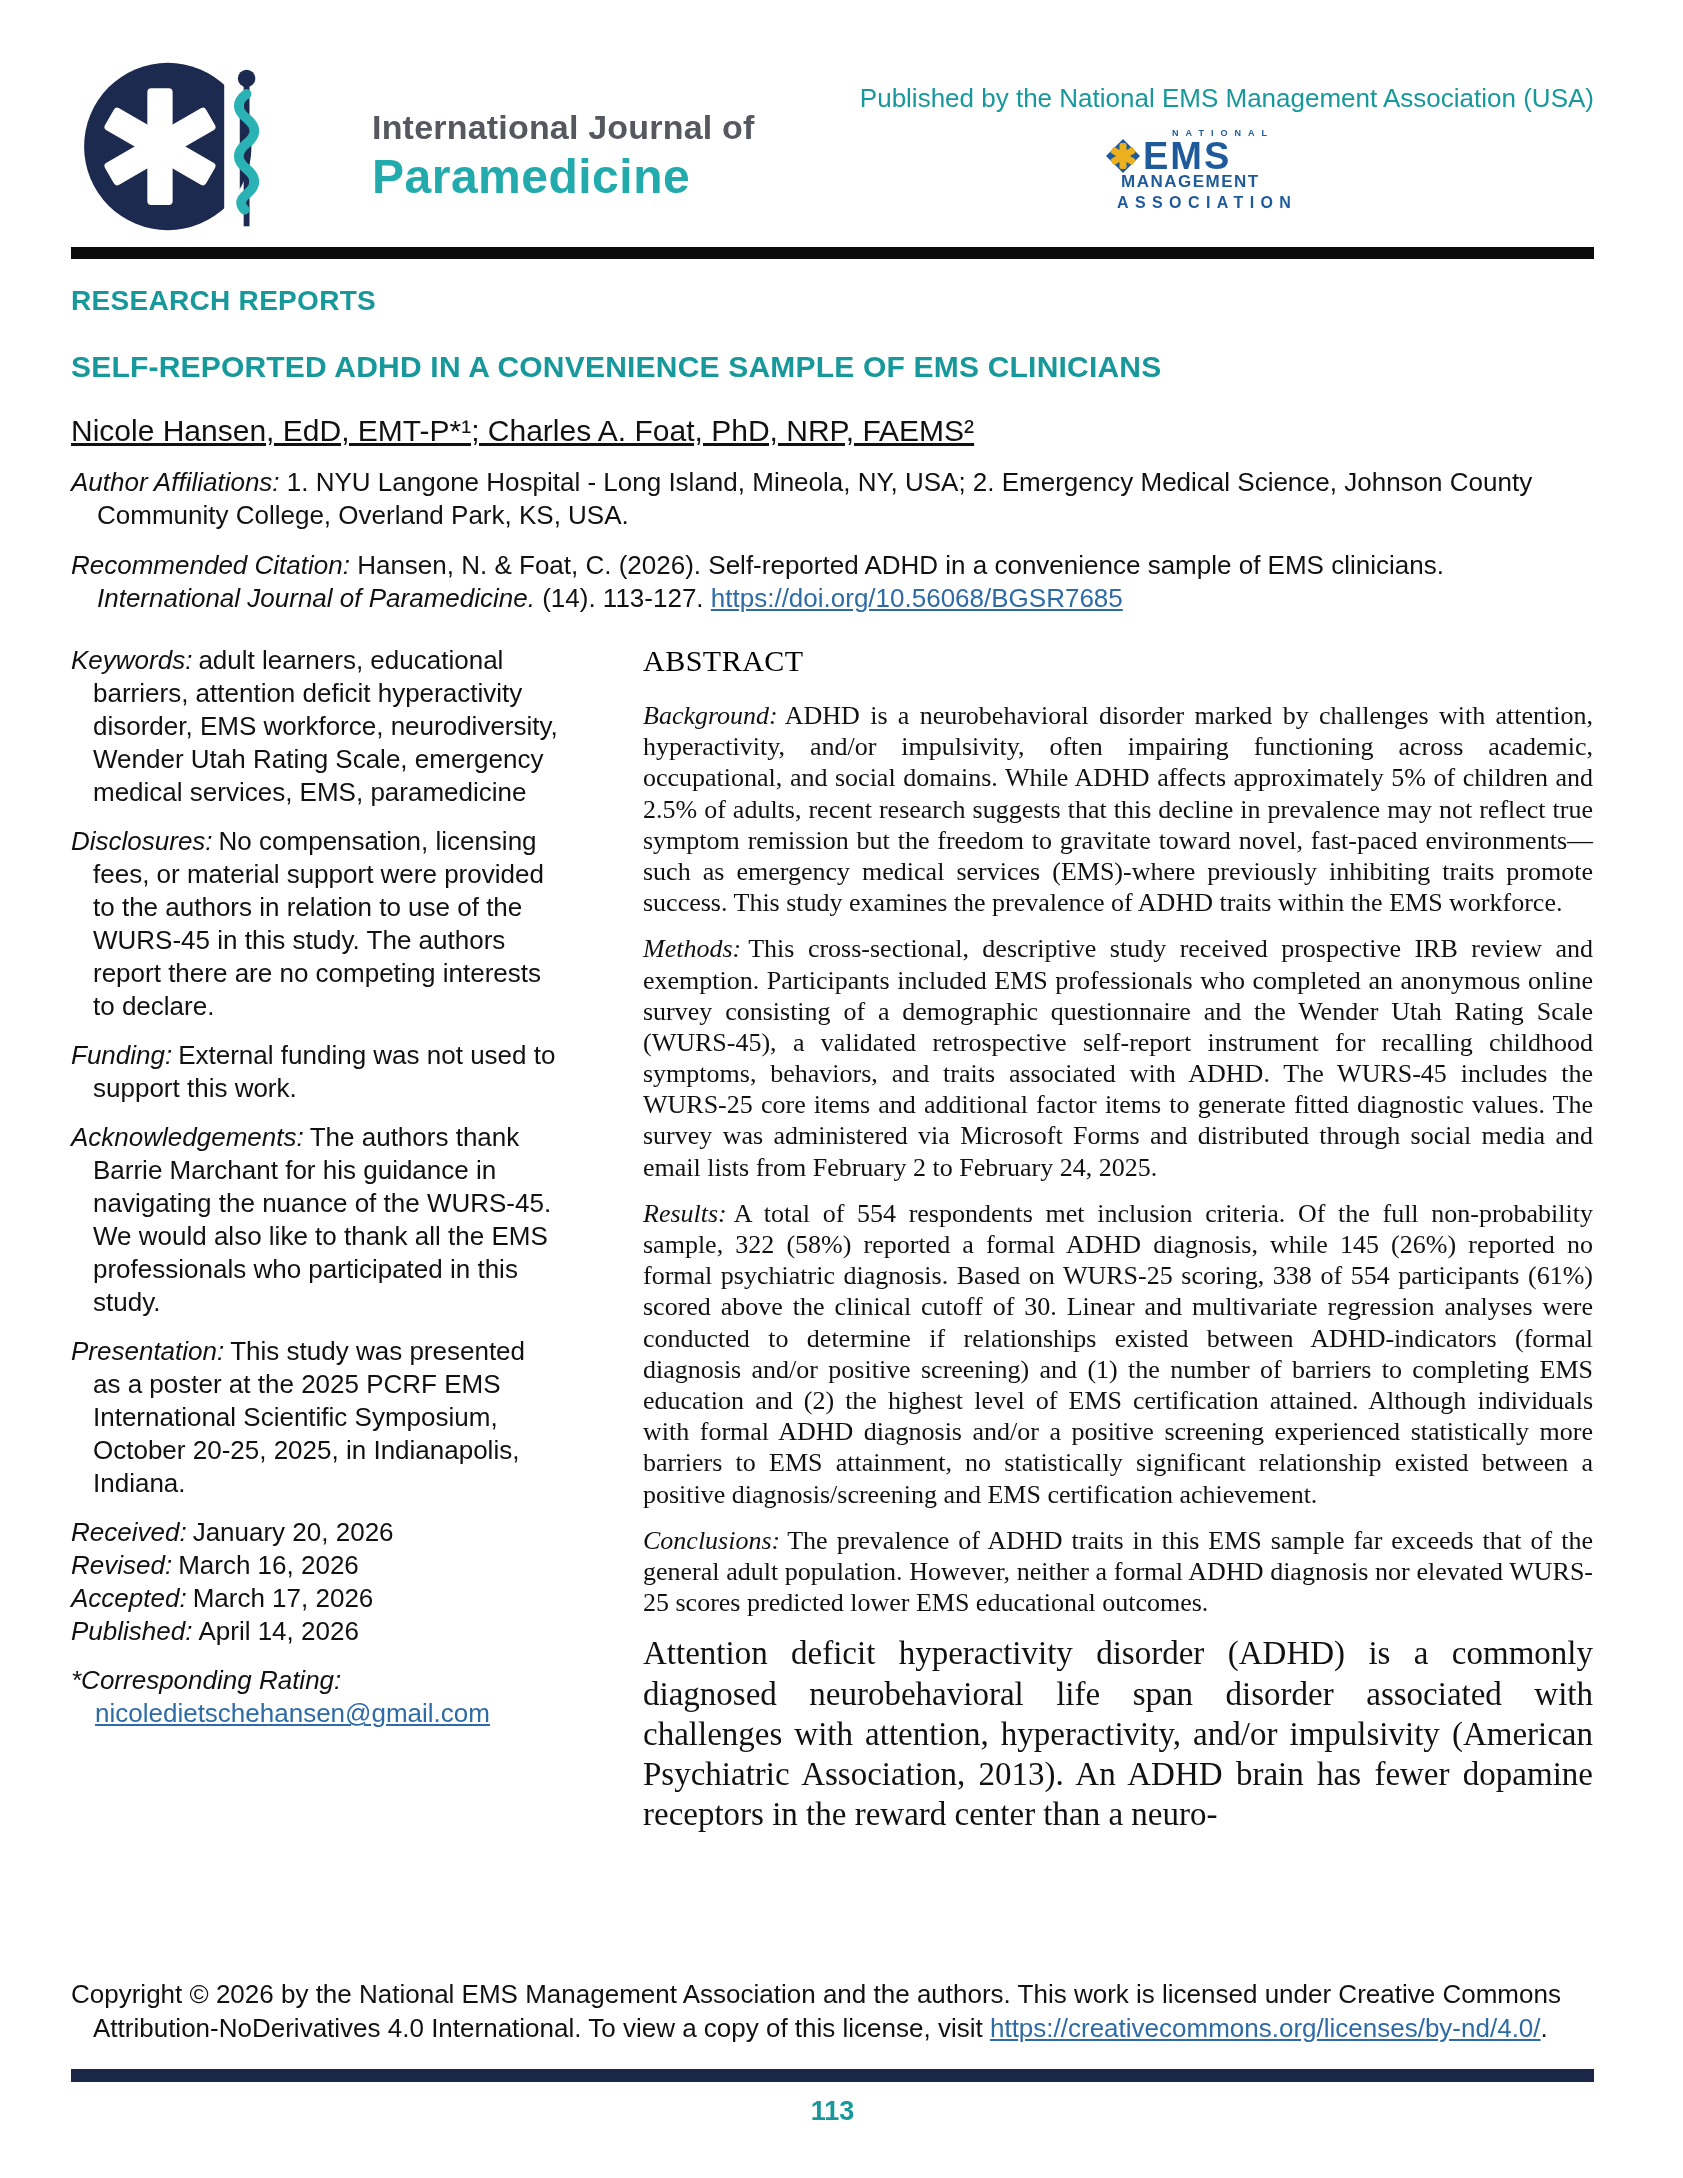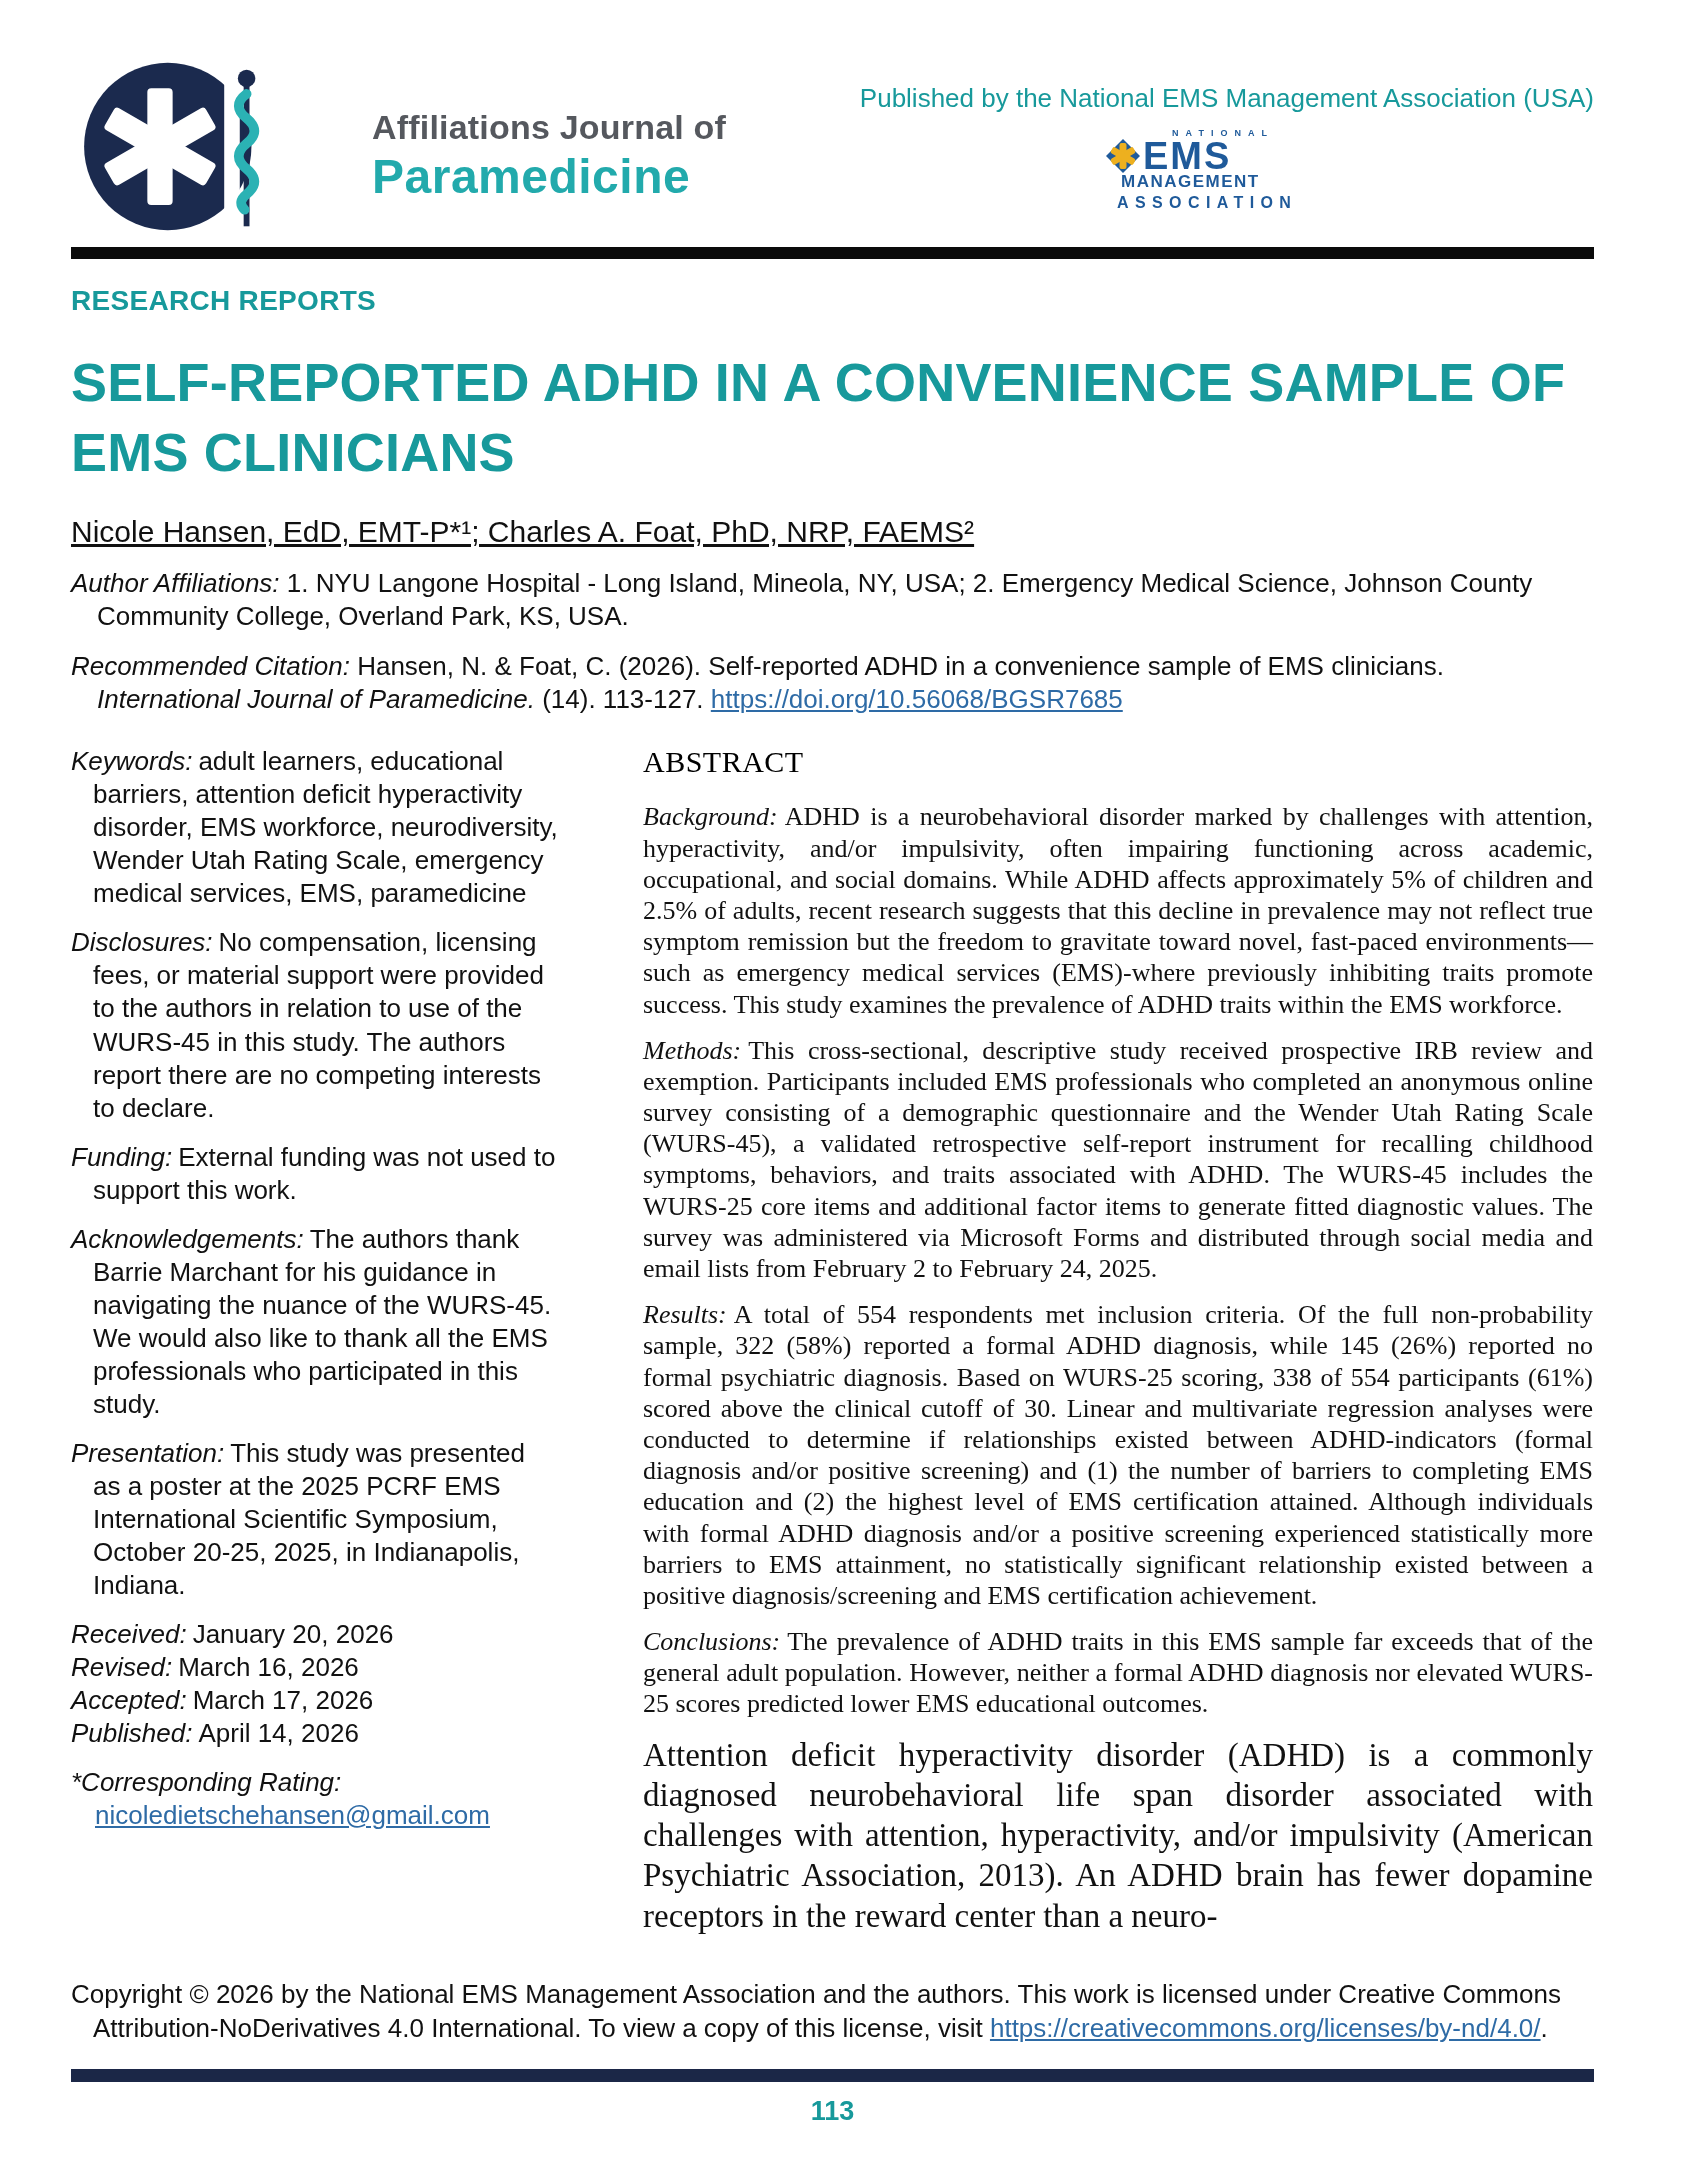--- a/index.html
+++ b/index.html
@@ -24,21 +24,21 @@
   .nemsma-national { font-size: 9px; font-weight: 700; letter-spacing: 7px; margin-left: 46px; }
   .nemsma-row { display: flex; align-items: center; justify-content: flex-start; margin-top: -2px; }
   .nemsma-ems { font-size: 38px; font-weight: 800; letter-spacing: 2px; line-height: 1; }
   .nemsma-mgmt { font-size: 17px; font-weight: 800; letter-spacing: 1.5px; margin-top: -4px; margin-left: 18px; text-align: left; }
   .nemsma-assoc { font-size: 16px; font-weight: 700; letter-spacing: 6.4px; margin-top: 2px; margin-left: 14px; text-align: left; }
 
   .rule { height: 12px; background: #0b0b0b; margin-top: 10px; }
 
   
   .kicker { margin-top: 26px; font-size: 28px; font-weight: 700; color: #17999b; letter-spacing: 0.3px; }
-  h1.title { margin-top: 30px; font-size: 54px; line-height: 1.3; font-weight: 700; color: #17999b; letter-spacing: 0.2px; max-width: 1525px; }
+  h1.title { margin-top: 30px; font-size: 30px; line-height: 1.3; font-weight: 700; color: #17999b; letter-spacing: 0.2px; max-width: 1525px; }
   .authors { margin-top: 28px; font-size: 30px; color: #111; text-decoration: underline; }
   .meta { margin-top: 18px; font-size: 26px; line-height: 1.25; padding-left: 26px; text-indent: -26px; max-width: 1525px; }
   .ital { font-style: italic; }
   a.blue-link { color: #2e6ba6; text-decoration: underline; }
 
   
   .cols { display: flex; margin-top: 30px; }
   .sidecol { width: 488px; flex: 0 0 488px; font-size: 26px; line-height: 1.27; }
   .maincol { margin-left: 84px; width: 950px; flex: 0 0 950px; font-family: "Liberation Serif", serif; }
 
@@ -77,21 +77,21 @@
           <g transform="rotate(120)">
               <rect x="-13" y="-60" width="26" height="120" rx="4"></rect>
             </g>
         </g>
         <rect x="146" y="0" width="16" height="185" fill="#ffffff"></rect>
         <circle cx="169" cy="22" r="9" fill="#1b2a4e"></circle>
         <rect x="166" y="28" width="6" height="146" fill="#1b2a4e"></rect>
         <path d="M169 38 q -16 12 0 25 q 16 13 0 26 q -16 13 0 26 q 16 13 0 26 q -10 8 -2 16" fill="none" stroke="#2bb2b4" stroke-width="10" stroke-linecap="round"></path>
       </svg>
       <div class="brand-text">
-        <div class="brand-line1">Affiliations Journal of</div>
+        <div class="brand-line1">International Journal of</div>
         <div class="brand-line2">Paramedicine</div>
       </div>
     </div>
 
     <div class="pub-block">
       <div class="published-by">Published by the National EMS Management Association (USA)</div>
       <div class="nemsma">
         <div class="nemsma-national">NATIONAL</div>
         <div class="nemsma-row">
           <svg width="40" height="40" viewBox="0 0 40 40" aria-hidden="true">

